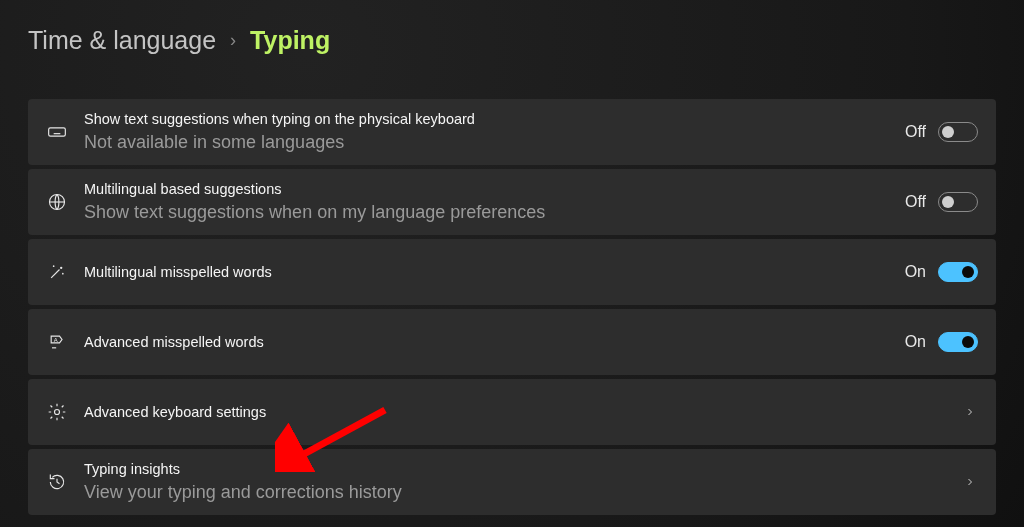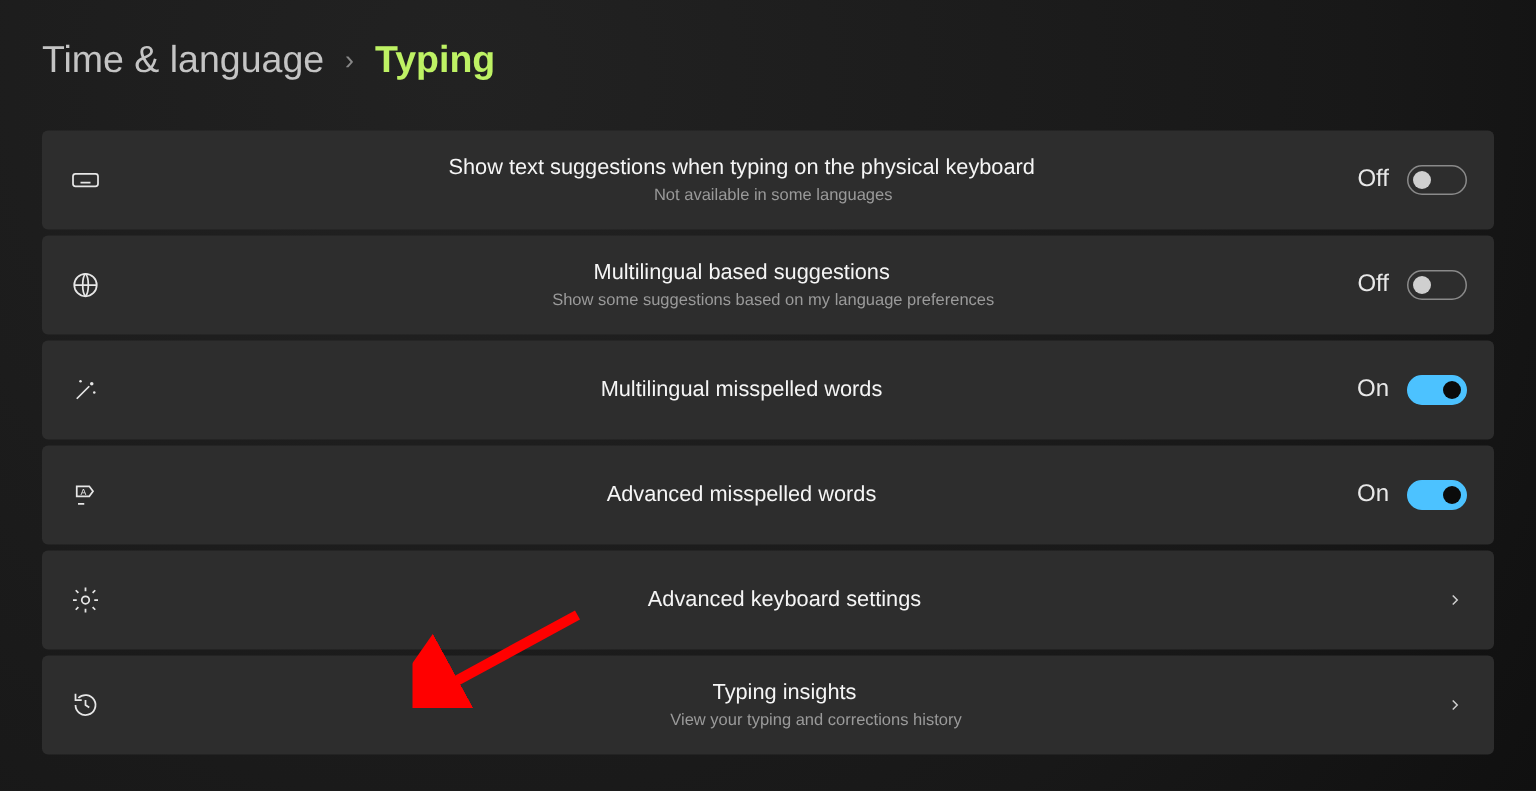--- a/index.html
+++ b/index.html
@@ -13,46 +13,45 @@
   body{
     background:radial-gradient(circle at 30% 10%,#222 0%,#181818 70%,#101010 100%);
   }
   .page{
     box-sizing:border-box;
     padding:26px 28px 0 28px;
   }
   .breadcrumb{
     display:flex;align-items:center;gap:14px;
     font-size:25px;font-weight:600;
-    margin-bottom:32px;
+    margin-bottom:44px;
   }
   .breadcrumb .parent{color:#c4c4c4;font-weight:400;}
   .breadcrumb .sep{color:#888;font-size:18px;font-weight:400;}
   .breadcrumb .current{color:#bef264;font-weight:600;}
 
   .rows{display:flex;flex-direction:column;gap:4px;}
   .row{
     display:flex;align-items:center;
     background:#2d2d2d;
     border-radius:4px;
     padding:0 18px;
     min-height:66px;
-    text-align:center;
   }
   .row .icon{
     width:22px;height:22px;
     flex:0 0 22px;
     display:flex;align-items:center;justify-content:center;
     color:#e6e6e6;
     margin-right:16px;
   }
   .row .icon svg{width:20px;height:20px;stroke:#e6e6e6;fill:none;stroke-width:1.4;}
   .row .texts{flex:1 1 auto;display:flex;flex-direction:column;justify-content:center;}
   .row .title{font-size:14.5px;color:#f5f5f5;line-height:1.25;}
-  .row .subtitle{font-size:11px;color:#9a9a9a;line-height:1.35;margin-top:2px;margin-left:42px;}
+  .row .subtitle{font-size:18px;color:#9a9a9a;line-height:1.35;margin-top:2px;}
   .row .control{flex:0 0 auto;display:flex;align-items:center;gap:12px;}
   .state-label{font-size:16px;color:#e8e8e8;}
   .toggle{
     width:40px;height:20px;border-radius:10px;position:relative;
     box-sizing:border-box;
   }
   .toggle.off{background:transparent;border:1px solid #8a8a8a;}
   .toggle.off::after{
     content:"";position:absolute;left:3px;top:3px;width:12px;height:12px;
     border-radius:50%;background:#cfcfcf;
@@ -113,21 +112,21 @@
       <span class="icon">
         <svg viewBox="0 0 24 24">
             <circle cx="12" cy="12" r="9"></circle>
             <path d="M3 12h18"></path>
             <path d="M12 3c3 3 3 15 0 18"></path>
             <path d="M12 3c-3 3-3 15 0 18"></path>
           </svg>
       </span>
       <div class="texts">
         <div class="title">Multilingual based suggestions</div>
-        <div class="subtitle">Show some suggestions based on my language preferences</div>
+        <div class="subtitle">Show text suggestions when on my language preferences</div>
       </div>
       <div class="control">
         <span class="state-label">Off</span>
         <div class="toggle off"></div>
       </div>
     </div>
 
     <div class="row">
       <span class="icon">
         <svg viewBox="0 0 24 24">

